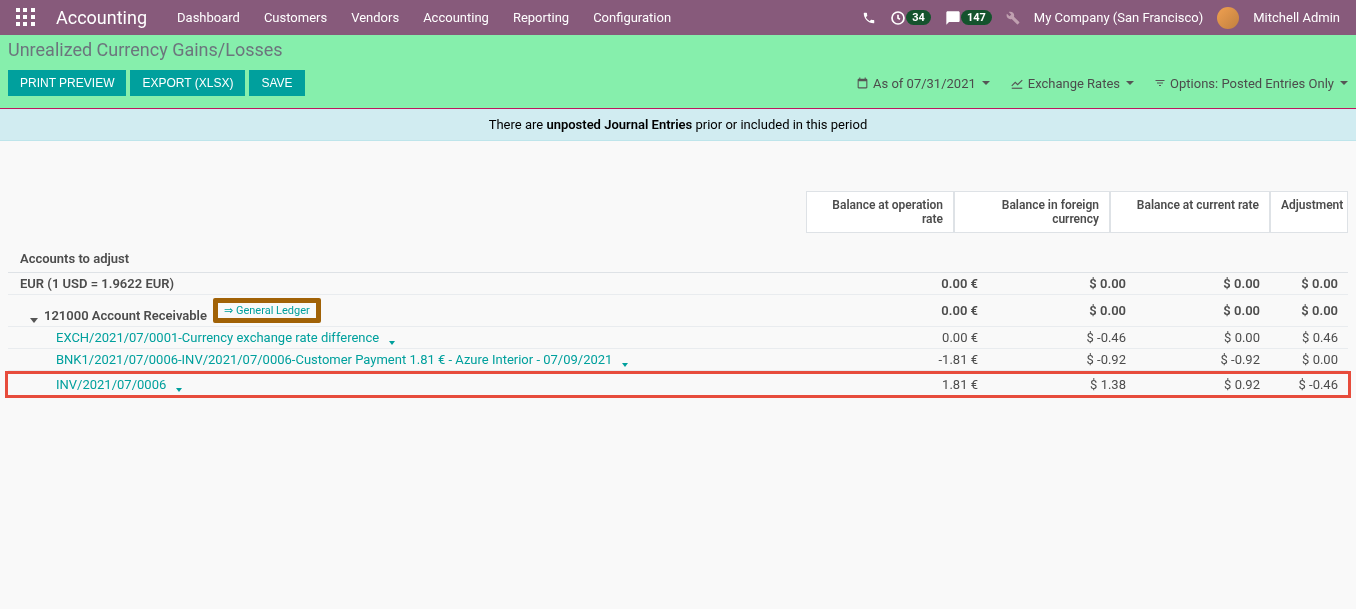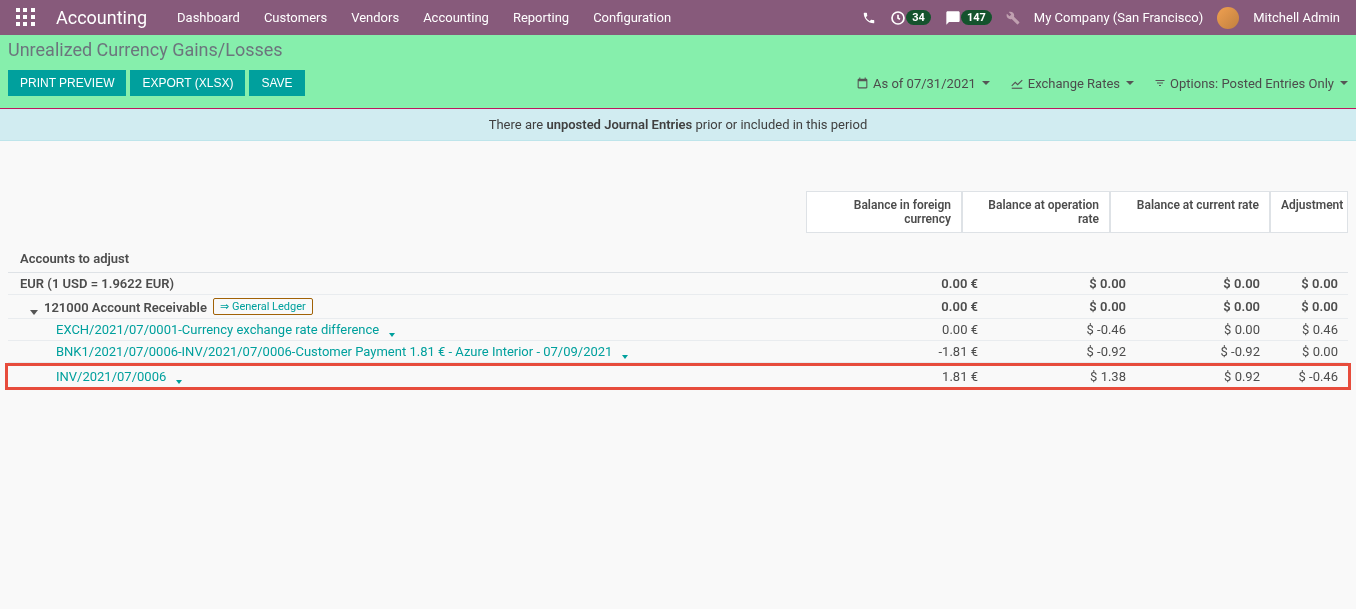--- a/index.html
+++ b/index.html
@@ -18,21 +18,21 @@
     
     .header { background: #86efac; padding: 4px 8px 12px; border-bottom: 1px solid #be185d; }
     .breadcrumb { font-size: 18px; color: #6c757d; margin-bottom: 10px; }
     .header-row { display: flex; justify-content: space-between; align-items: center; }
     .btn-group { display: flex; gap: 4px; }
     .btn { background: #00a09d; color: #fff; border: none; padding: 6px 12px; font-size: 12px; font-weight: 500; cursor: pointer; text-transform: uppercase; }
     .header-filters { display: flex; gap: 20px; align-items: center; font-size: 13px; color: #4c4c4c; }
     .filter-item { display: inline-flex; align-items: center; gap: 4px; cursor: pointer; }
     .caret { border-top: 4px solid #555; border-left: 4px solid transparent; border-right: 4px solid transparent; display: inline-block; margin-left: 2px; }
     
-    .alert { background: #d1ecf1; color: #404040; padding: 8px 8px; text-align: center; border-bottom: 1px solid #bee5eb; font-size: 13px; }
+    .alert { background: #d1ecf1; color: #000000; padding: 8px 8px; text-align: center; border-bottom: 1px solid #bee5eb; font-size: 13px; }
     .alert b { font-weight: 600; }
     
     .report { padding: 0 8px; margin-top: 50px; }
     .col-headers { display: flex; justify-content: flex-end; }
     .col-header { border: 1px solid #dee2e6; padding: 6px 10px; font-weight: 600; text-align: right; font-size: 12px; background: #fff; }
     .col-1 { width: 156px; }
     .col-2 { width: 148px; }
     .col-3 { width: 160px; }
     .col-4 { width: 78px; }
     
@@ -46,21 +46,21 @@
     .val-3 { width: 134px; }
     .val-4 { width: 78px; }
     
     .indent-1 { padding-left: 22px; }
     .indent-2 { padding-left: 48px; }
     
     .expand-icon { border-top: 5px solid #555; border-left: 4px solid transparent; border-right: 4px solid transparent; display: inline-block; cursor: pointer; }
     
     .link { color: #00a09d; cursor: pointer; }
     
-    .gl-badge { border: 1px solid #a16207; color: #00a09d; padding: 1px 6px; font-size: 11px; border-radius: 2px; cursor: pointer; }
+    .gl-badge { border: 5px solid #a16207; color: #00a09d; padding: 1px 6px; font-size: 11px; border-radius: 2px; cursor: pointer; }
     
     .bold { font-weight: 600; }
     
     .highlighted { border: 3px solid #e74c3c; margin: 0 -3px; }
     
     .small-caret { border-top: 4px solid #00a09d; border-left: 3px solid transparent; border-right: 3px solid transparent; display: inline-block; margin-left: 4px; }
   </style>
 </head>
 <body>
 
@@ -149,22 +149,22 @@
     </div>
   </div>
 </div>
 
 <div class="alert">
   <span>There are </span><b>unposted Journal Entries</b><span> prior or included in this period</span>
 </div>
 
 <div class="report">
   <div class="col-headers">
+    <div class="col-header col-2">Balance at operation rate</div>
     <div class="col-header col-1">Balance in foreign currency</div>
-    <div class="col-header col-2">Balance at operation rate</div>
     <div class="col-header col-3">Balance at current rate</div>
     <div class="col-header col-4">Adjustment</div>
   </div>
   <div class="section-header">Accounts to adjust</div>
   <div id="rows">
       <div class="row">
         <div class="row-label">
           <span class="bold">EUR (1 USD = 1.9622 EUR)</span>
         </div>
         <div class="row-val val-1 bold">0.00 €</div>

